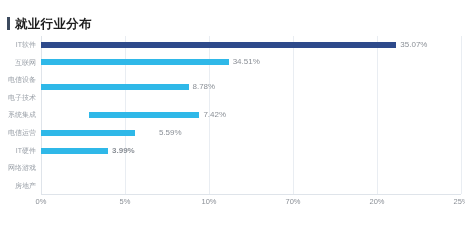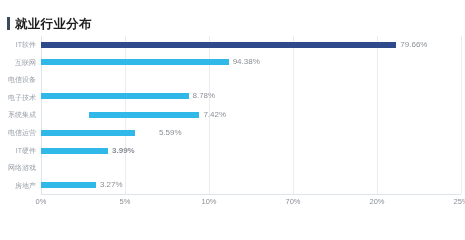--- a/index.html
+++ b/index.html
@@ -192,45 +192,41 @@
           <div class="gridline axis0" style="left: 0%;"></div>
           <div class="gridline" style="left: 20%;"></div>
           <div class="gridline" style="left: 40%;"></div>
           <div class="gridline" style="left: 60%;"></div>
           <div class="gridline" style="left: 80%;"></div>
           <div class="gridline" style="left: 100%;"></div>
         </div>
       <div class="bars">
           <div class="bar-row" style="top: 0px; height: 17.5556px;">
             <div class="bar highlight" style="width: calc(84.6% + 0px);"></div>
-            <span class="bar-value">79.66%</span>
+            <span class="bar-value">35.07%</span>
           </div>
           <div class="bar-row" style="top: 17.5556px; height: 17.5556px;">
             <div class="bar" style="width: calc(44.68% + 0px);"></div>
-            <span class="bar-value">94.38%</span>
-          </div>
-          <div class="bar-row" style="top: 51px; height: 17.5556px;">
+            <span class="bar-value">34.51%</span>
+          </div>
+          <div class="bar-row" style="top: 42px; height: 17.5556px;">
             <div class="bar" style="width: calc(35.12% + 0px);"></div>
             <span class="bar-value">8.78%</span>
           </div>
           <div class="bar-row" style="top: 70.2222px; height: 17.5556px; padding-left: 48px;">
             <div class="bar" style="width: calc(29.68% + 0px);"></div>
             <span class="bar-value">7.42%</span>
           </div>
           <div class="bar-row" style="top: 87.7778px; height: 17.5556px; gap: 20px;">
             <div class="bar" style="width: calc(22.36% + 0px);"></div>
             <span class="bar-value">5.59%</span>
           </div>
           <div class="bar-row" style="top: 106px; height: 17.5556px; font-weight: bold;">
             <div class="bar" style="width: calc(15.96% + 0px);"></div>
             <span class="bar-value">3.99%</span>
-          </div>
-          <div class="bar-row" style="top: 140.444px; height: 17.5556px;">
-            <div class="bar" style="width: calc(13.08% + 0px);"></div>
-            <span class="bar-value">3.27%</span>
           </div>
         </div>
     </div>
 
     <div class="axis-line"></div>
     <div class="xaxis">
         <div class="xtick" style="left: 0%;">0%</div>
         <div class="xtick" style="left: 20%;">5%</div>
         <div class="xtick" style="left: 40%;">10%</div>
         <div class="xtick" style="left: 60%;">70%</div>

